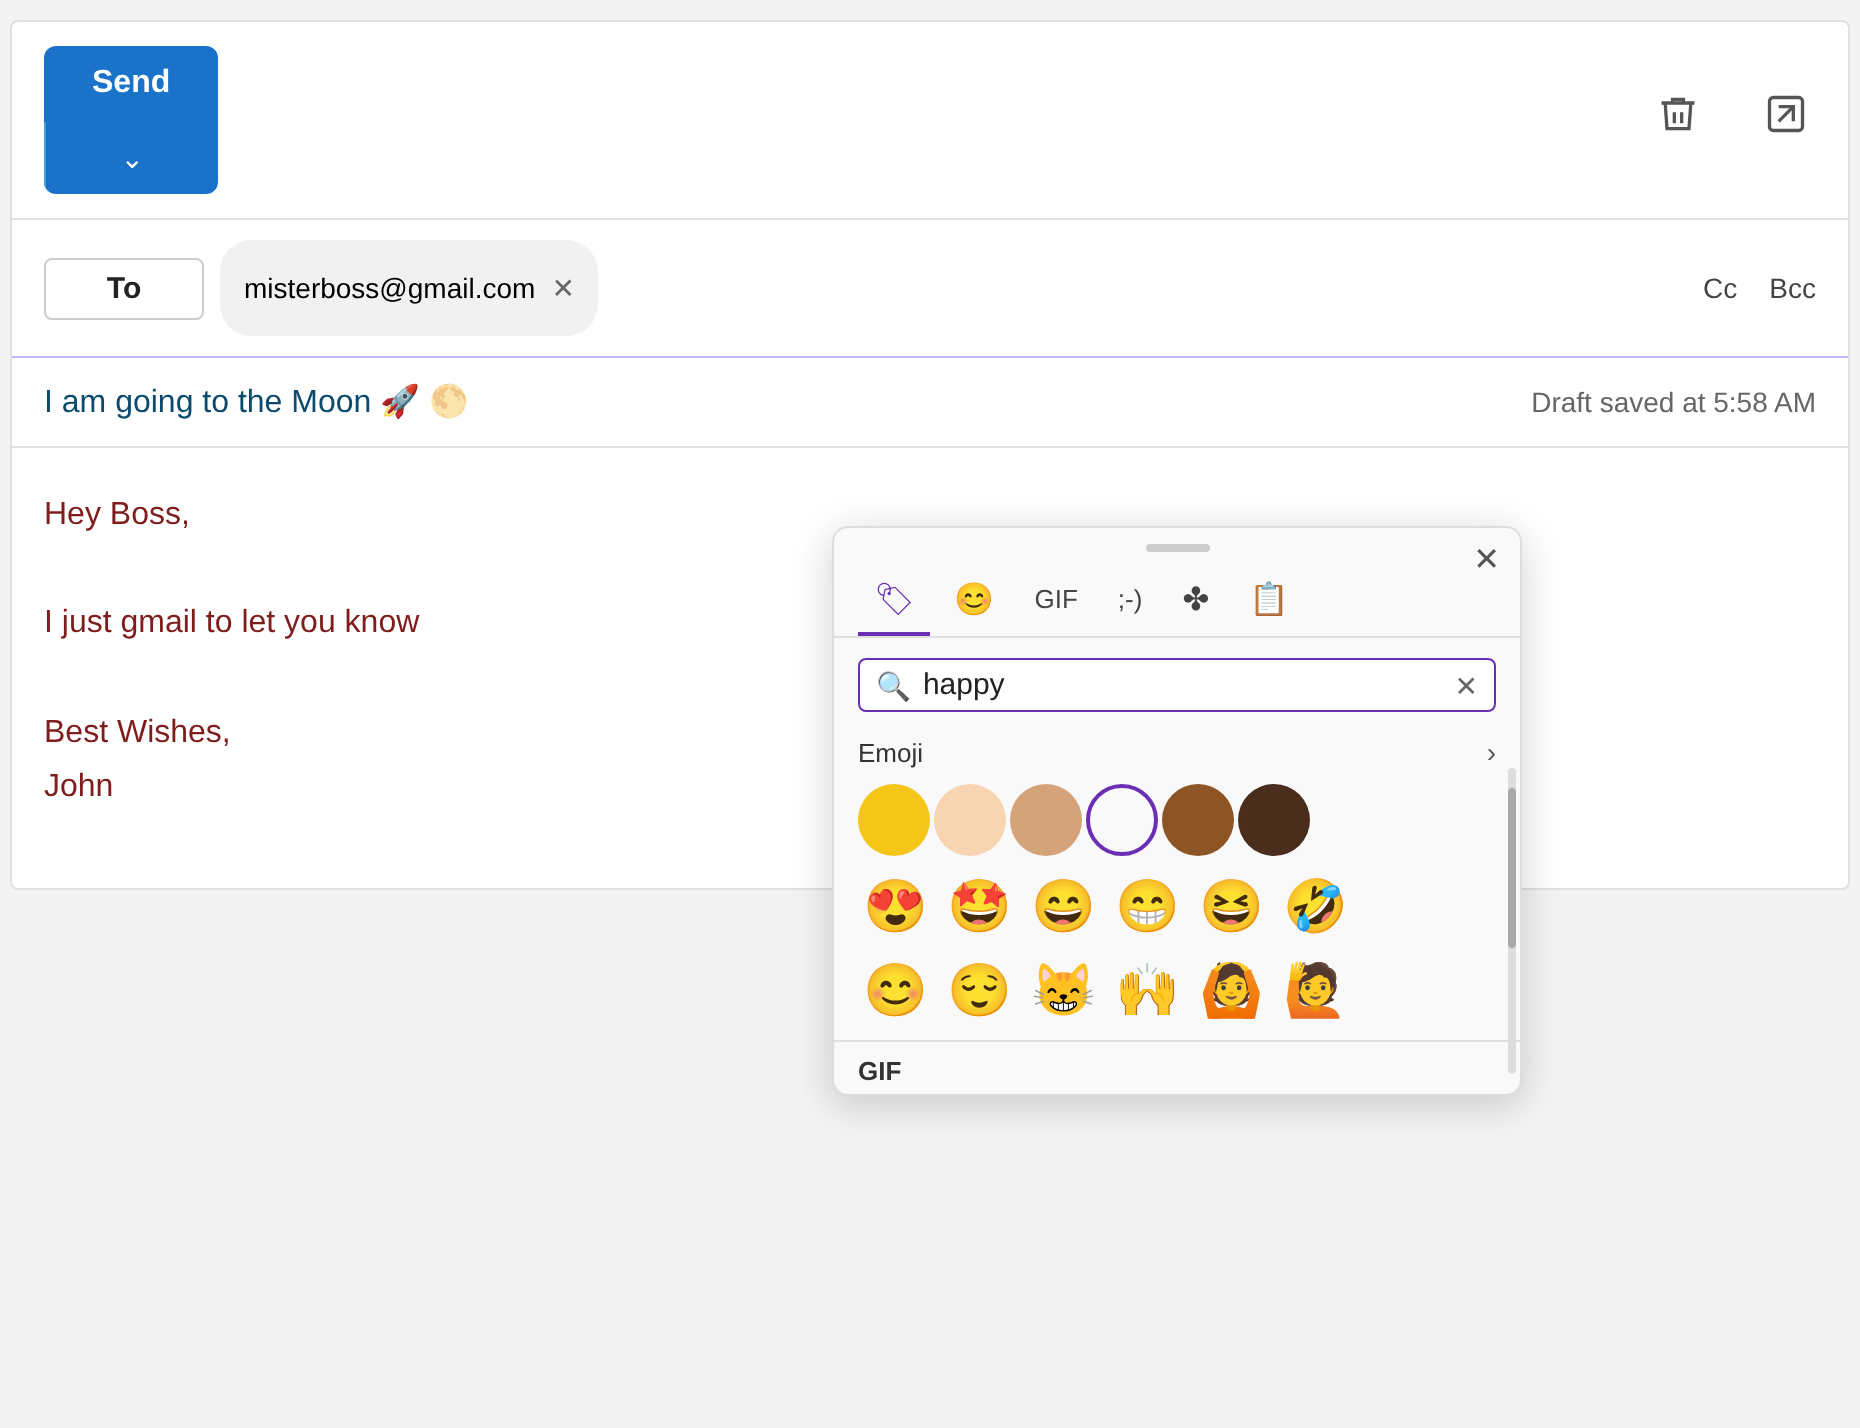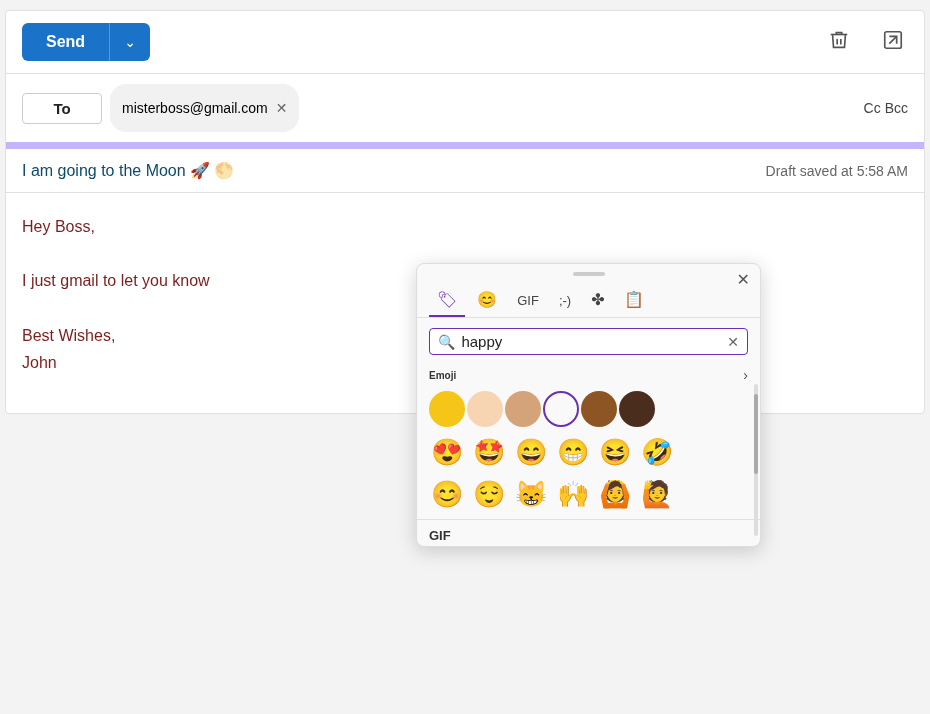--- a/index.html
+++ b/index.html
@@ -24,20 +24,21 @@
       align-items: center;
       padding: 12px 16px;
       border-bottom: 1px solid #e0e0e0;
       gap: 0;
     }
     .send-btn-group {
       display: flex;
       border-radius: 6px;
       overflow: hidden;
       margin-right: auto;
+      flex-direction: column;
     }
     .send-btn-main {
       background: #1a73c8;
       color: #fff;
       border: none;
       padding: 10px 24px;
       font-size: 16px;
       font-weight: 600;
       cursor: pointer;
     }
@@ -62,21 +63,21 @@
       cursor: pointer;
       color: #555;
       font-size: 20px;
       padding: 4px;
     }
     
     .to-row {
       display: flex;
       align-items: center;
       padding: 10px 16px;
-      border-bottom: 7px solid #c4b5fd;
+      border-bottom: 1px solid #c4b5fd;
       gap: 8px;
     }
     .to-label-btn {
       border: 1px solid #ccc;
       border-radius: 4px;
       padding: 6px 18px;
       font-size: 15px;
       font-weight: 600;
       background: #fff;
       cursor: pointer;
@@ -94,21 +95,21 @@
       gap: 8px;
     }
     .recipient-chip .chip-x {
       cursor: pointer;
       color: #666;
       font-size: 14px;
     }
     .cc-bcc {
       margin-left: auto;
       display: flex;
-      gap: 4px;
+      gap: 16px;
     }
     .cc-btn, .bcc-btn {
       background: none;
       border: none;
       cursor: pointer;
       font-size: 14px;
       color: #444;
       font-weight: 500;
     }
     
@@ -230,22 +231,22 @@
       color: #666;
       font-size: 14px;
     }
     .picker-section-header {
       display: flex;
       align-items: center;
       justify-content: space-between;
       padding: 6px 12px 4px;
     }
     .picker-section-label {
-      font-size: 10px;
-      font-weight: 700;
+      font-size: 13px;
+      font-weight: 400;
       color: #333;
     }
     .picker-section-arrow {
       font-size: 14px;
       color: #555;
     }
     .emoji-grid {
       display: flex;
       flex-wrap: wrap;
       padding: 4px 12px;

